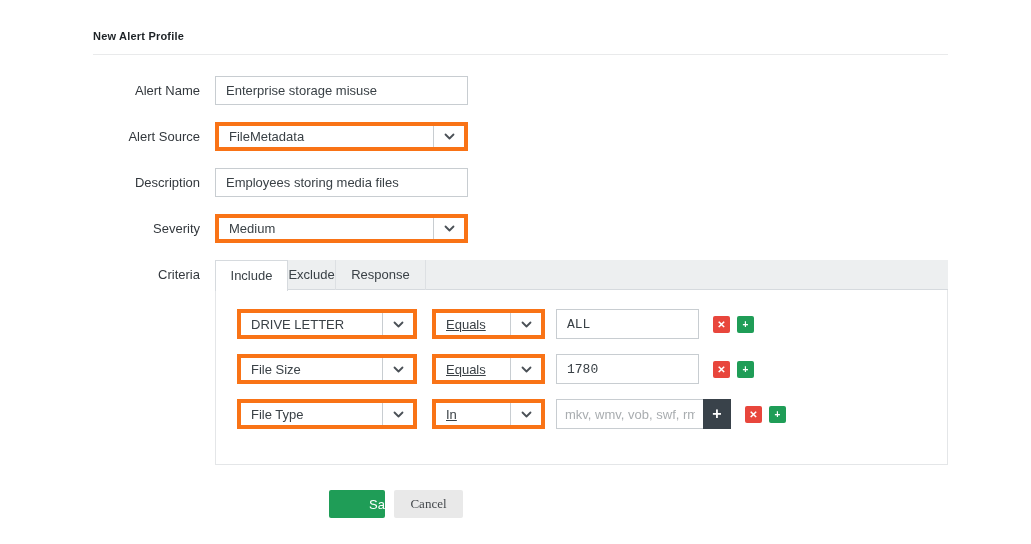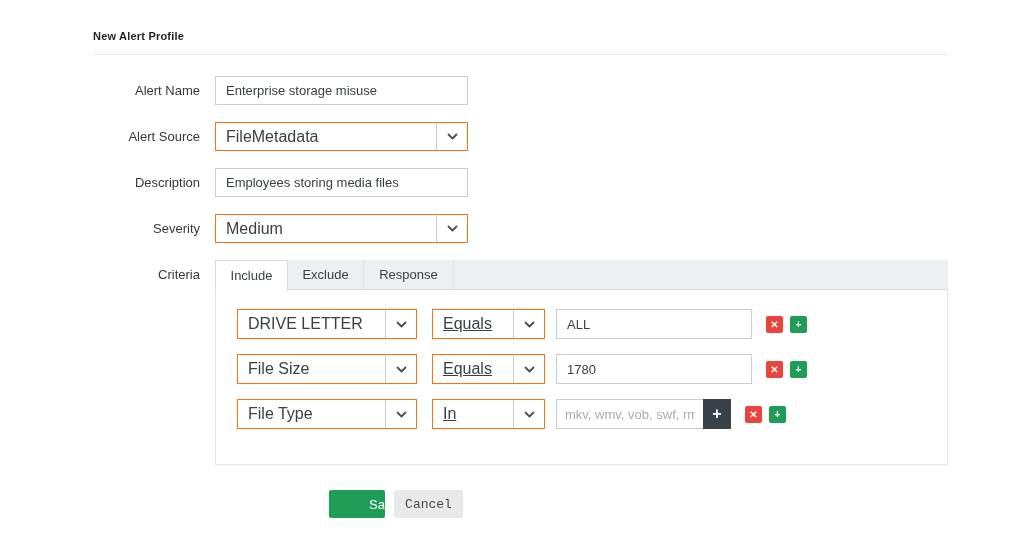--- a/index.html
+++ b/index.html
@@ -30,24 +30,24 @@
   .tinput {
     width: 253px; height: 29px;
     border: 1px solid #c8cdd1; background: #fff;
     font-size: 13px; color: #3a4146; padding: 0 10px;
     font-family: "Liberation Sans", sans-serif;
     outline: none;
   }
 
   .select {
     position: relative; height: 29px;
-    border: 1px solid #f97316; background: #fff;
+    border: 4px solid #f97316; background: #fff;
     display: flex; align-items: center;
     padding: 0 41px 0 10px; cursor: pointer;
-    font-size: 16px; color: #3a4146; white-space: nowrap; overflow: hidden;
+    font-size: 13px; color: #3a4146; white-space: nowrap; overflow: hidden;
   }
   .select .chev {
     position: absolute; right: 0; top: 0; bottom: 0; width: 31px;
     border-left: 1px solid #c8cdd1;
     display: flex; align-items: center; justify-content: center;
   }
   .w253 { width: 253px; }
   .w180 { width: 180px; }
   .w113 { width: 113px; }
 
@@ -61,38 +61,38 @@
     height: 30px; line-height: 30px; text-align: center;
     font-size: 13px; color: #3a4146; cursor: pointer;
   }
   .tab.active {
     background: #ffffff;
     border: 1px solid #d6dade; border-bottom: none;
     height: 31px; margin-bottom: -1px; line-height: 29px;
   }
   .tab.inactive { border-right: 1px solid #dde0e3; }
   .tab-include  { width: 73px; }
-  .tab-exclude  { width: 76px; }
+  .tab-exclude  { width: 48px; }
   .tab-response { width: 90px; }
 
   .panel {
     border: 1px solid #e4e6e8; border-top: none;
     background: #fff;
     padding: 19px 0 35px 21px;
   }
   .crit-row { display: flex; align-items: center; margin-bottom: 15px; }
   .crit-row:last-child { margin-bottom: 0; }
   .crit-row .select { height: 30px; }
   .crit-op { margin-left: 15px; text-decoration: underline; }
   .crit-val { margin-left: 11px; }
   .val-input {
-    width: 196px; height: 30px;
+    width: 143px; height: 30px;
     border: 1px solid #c8cdd1; background: #fff;
     font-size: 13px; color: #3a4146; padding: 0 10px;
-    font-family: Liberation Sans, sans-serif;
+    font-family: Liberation Mono, monospace;
     outline: none;
   }
   .taginput { display: flex; width: 175px; height: 30px; }
   .taginput input {
     flex: 1; min-width: 0; height: 30px;
     border: 1px solid #c8cdd1; border-right: none; background: #fff;
     font-size: 13px; color: #3a4146; padding: 0 8px;
     font-family: "Liberation Sans", sans-serif;
     outline: none;
   }
@@ -117,21 +117,21 @@
   .btn-save {
     width: 56px; height: 28px; background: #1f9d57; color: #fff;
     border: none; border-radius: 2px; font-size: 13px; cursor: pointer;
     font-family: "Liberation Sans", sans-serif;
     padding-left: 40px;
   }
   .btn-cancel {
     width: 69px; height: 28px; background: #e9e9e9; color: #45494d;
     border: none; border-radius: 2px; font-size: 13px; cursor: pointer;
     margin-left: 9px;
-    font-family: Liberation Mono, monospace;
+    font-family: Liberation Serif, serif;
   }
   .chev svg { display: block; }
 </style>
 </head>
 <body>
 
 <div class="page">
 
   <h1 class="page-title">New Alert Profile</h1>
   <div class="rule"></div>

